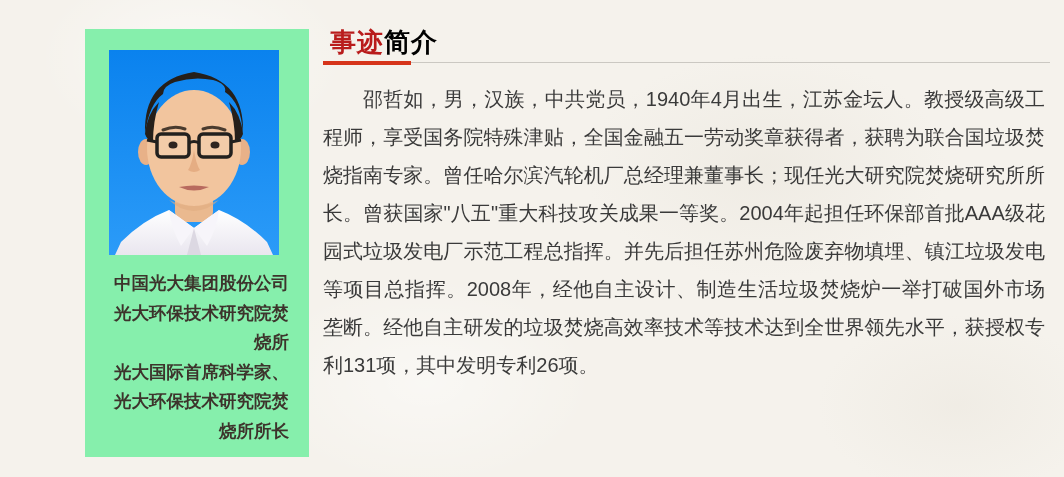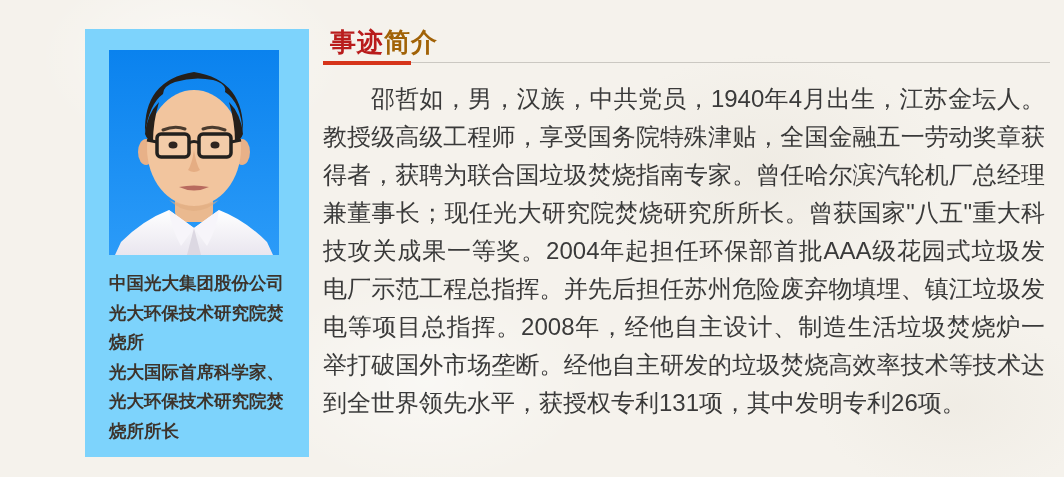--- a/index.html
+++ b/index.html
@@ -10,51 +10,52 @@
     background-image:
       radial-gradient(ellipse 220px 140px at 18% 12%, rgba(255,255,255,0.5), transparent 70%),
       radial-gradient(ellipse 260px 160px at 72% 35%, rgba(228,223,212,0.35), transparent 70%),
       radial-gradient(ellipse 240px 150px at 40% 80%, rgba(255,255,255,0.45), transparent 70%),
       radial-gradient(ellipse 200px 130px at 90% 85%, rgba(228,223,212,0.3), transparent 70%);
   }
 
   
   .profile-card{
     position:absolute;left:85px;top:29px;width:224px;height:428px;
-    background:#7dd3fc;
+    background:#86efac;
+    text-align:right;
   }
   .photo{
     position:absolute;left:24px;top:21px;width:170px;height:205px;
     background:#0a86f0;overflow:hidden;
   }
   .photo svg{display:block;}
   .card-text{
     position:absolute;left:24px;top:240px;width:180px;
     font-size:17.5px;font-weight:700;line-height:29.5px;color:#3d342c;
     word-break:break-all;letter-spacing:0;
   }
 
   
   .content{position:absolute;left:323px;top:27px;width:727px;}
   .section-title{
     margin:0 0 0 7px;font-size:26px;font-weight:700;line-height:30px;
     letter-spacing:1px;
   }
   .t-dark{color:#b91c1c;}
-  .t-gold{color:#a16207;}
+  .t-gold{color:#000000;}
   .title-rule{position:relative;height:6px;margin-top:4px;}
   .rule-red{
     position:absolute;left:0;top:0;width:88px;height:4px;background:#d6341a;
   }
   .rule-gray{
     position:absolute;left:88px;right:0;top:1px;height:1px;background:#cbc8c2;
   }
   .bio{
     margin:13px 0 0 0;width:722px;
-    font-size:24px;line-height:38px;color:#3a3a3a;
+    font-size:20px;line-height:38px;color:#3a3a3a;
     text-align:justify;text-indent:2em;
   }
 </style>
 </head>
 <body>
 
 <div class="profile-card">
   <div class="photo">
     <svg width="170" height="205" viewBox="0 0 170 205" xmlns="http://www.w3.org/2000/svg">
       <defs>

